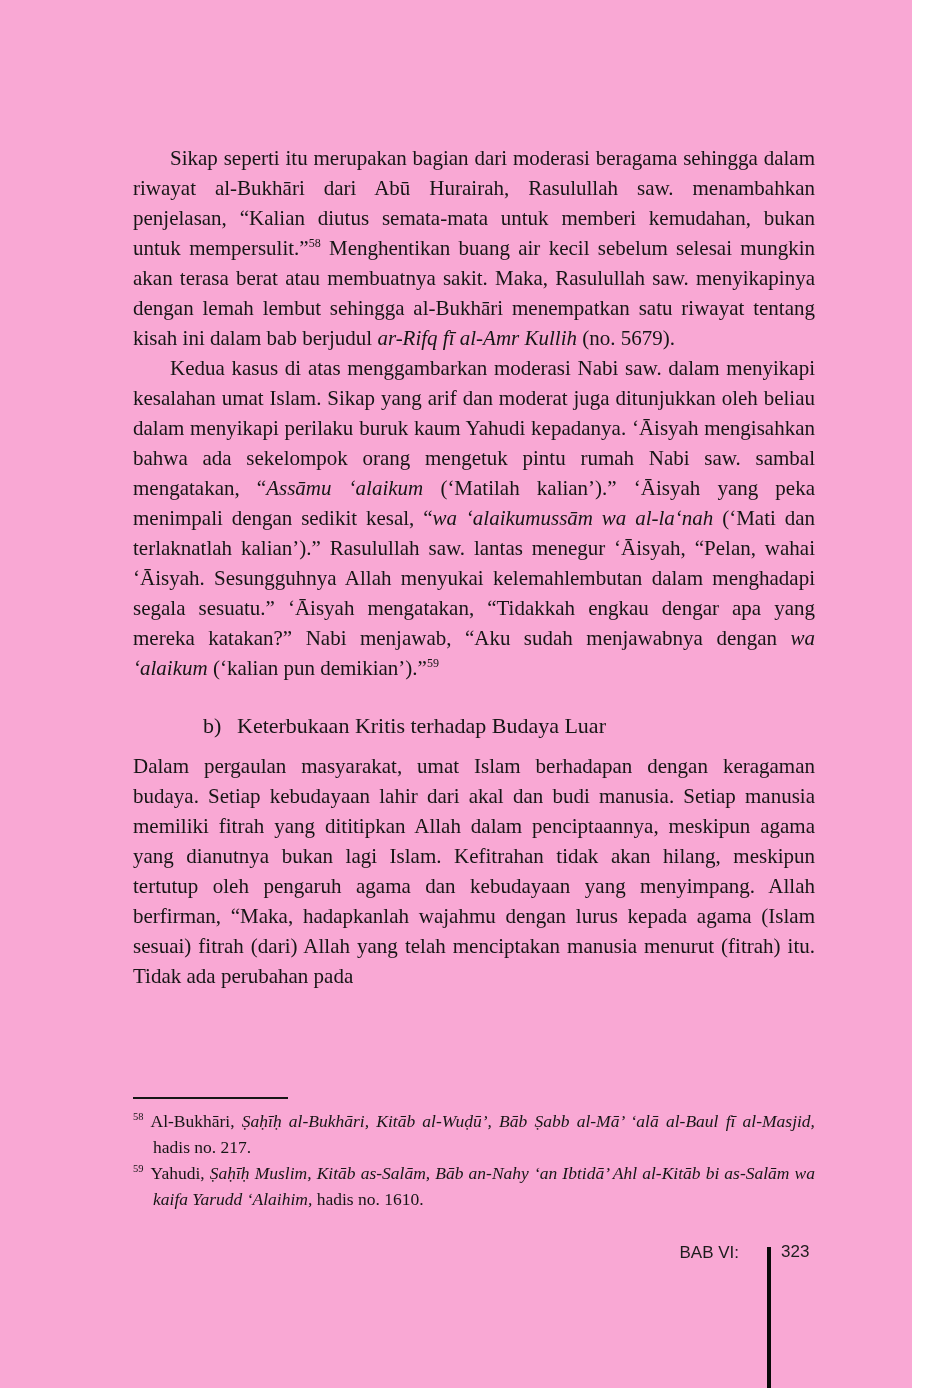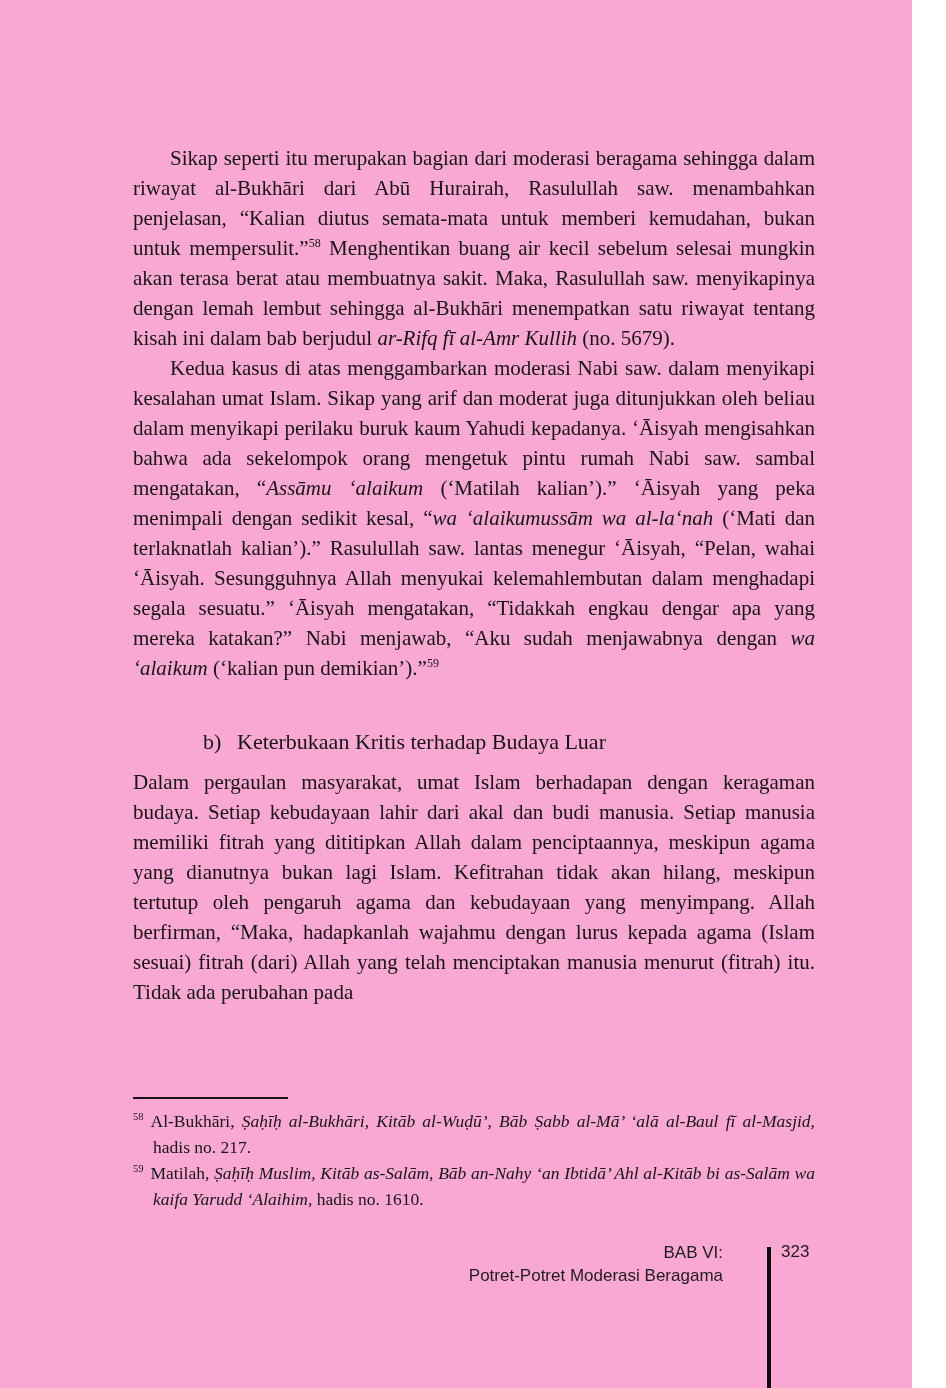--- a/index.html
+++ b/index.html
@@ -27,21 +27,21 @@
   }
   .body-para.indent { text-indent: 37px; }
   .body-para sup {
     font-size: 12px;
     line-height: 0;
     vertical-align: super;
     letter-spacing: 0;
   }
   .body-para i { font-style: italic; }
   .subheading {
-    margin-top: 44px;
+    margin-top: 28px;
     margin-bottom: 10px;
     padding-left: 70px;
     font-size: 22px;
     line-height: 30px;
     font-weight: normal;
   }
   .heading-marker { display: inline-block; min-width: 34px; }
   .footnotes {
     position: absolute;
     left: 133px;
@@ -65,21 +65,21 @@
   .footnote .fn-num {
     font-size: 10.5px;
     vertical-align: super;
     line-height: 0;
     margin-right: 7px;
   }
   .footnote i { font-style: italic; }
   .running-title {
     position: absolute;
     top: 1241px;
-    right: 189px;
+    right: 173px;
     text-align: right;
     font-family: "Liberation Sans", sans-serif;
     font-size: 17px;
     line-height: 23px;
     color: #1c1c1c;
   }
   .footer-bar {
     position: absolute;
     left: 767px;
     top: 1247px;
@@ -115,26 +115,25 @@
   </main>
 
   <footer class="footnotes">
     <div class="fn-rule"></div>
 
     <div class="footnote">
       <sup class="fn-num">58</sup><span class="fn-text"><span>Al-Bukhāri, </span><i>Ṣaḥīḥ al-Bukhāri, Kitāb al-Wuḍū’, Bāb Ṣabb al-Mā’ ‘alā al-Baul fī al-Masjid,</i><span> hadis no. 217.</span></span>
     </div>
 
     <div class="footnote">
-      <sup class="fn-num">59</sup><span class="fn-text"><span>Matilah, </span><i>Ṣaḥīḥ Muslim, Kitāb as-Salām, Bāb an-Nahy ‘an Ibtidā’ Ahl al-Kitāb bi as-Salām wa kaifa Yarudd ‘Alaihim,</i><span> hadis no. 1610.</span></span>
+      <sup class="fn-num">59</sup><span class="fn-text"><span>Yahudi, </span><i>Ṣaḥīḥ Muslim, Kitāb as-Salām, Bāb an-Nahy ‘an Ibtidā’ Ahl al-Kitāb bi as-Salām wa kaifa Yarudd ‘Alaihim,</i><span> hadis no. 1610.</span></span>
     </div>
   </footer>
 
   <div class="running-title">
     <div>BAB VI:</div>
-    <div>Potret-Potret Moderasi Beragama</div>
   </div>
 
   <div class="footer-bar"></div>
 
   <div class="page-number">323</div>
 
 </div>
 
 </body></html>

